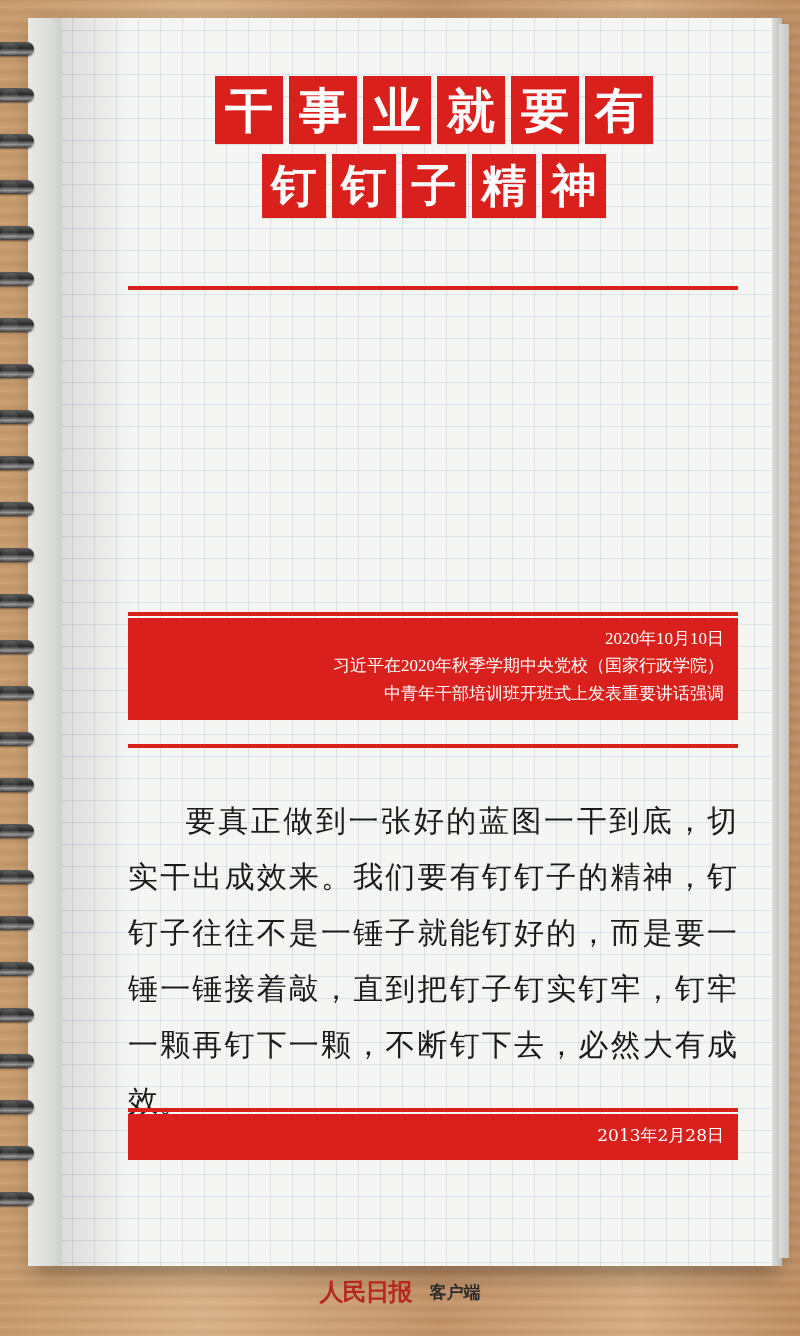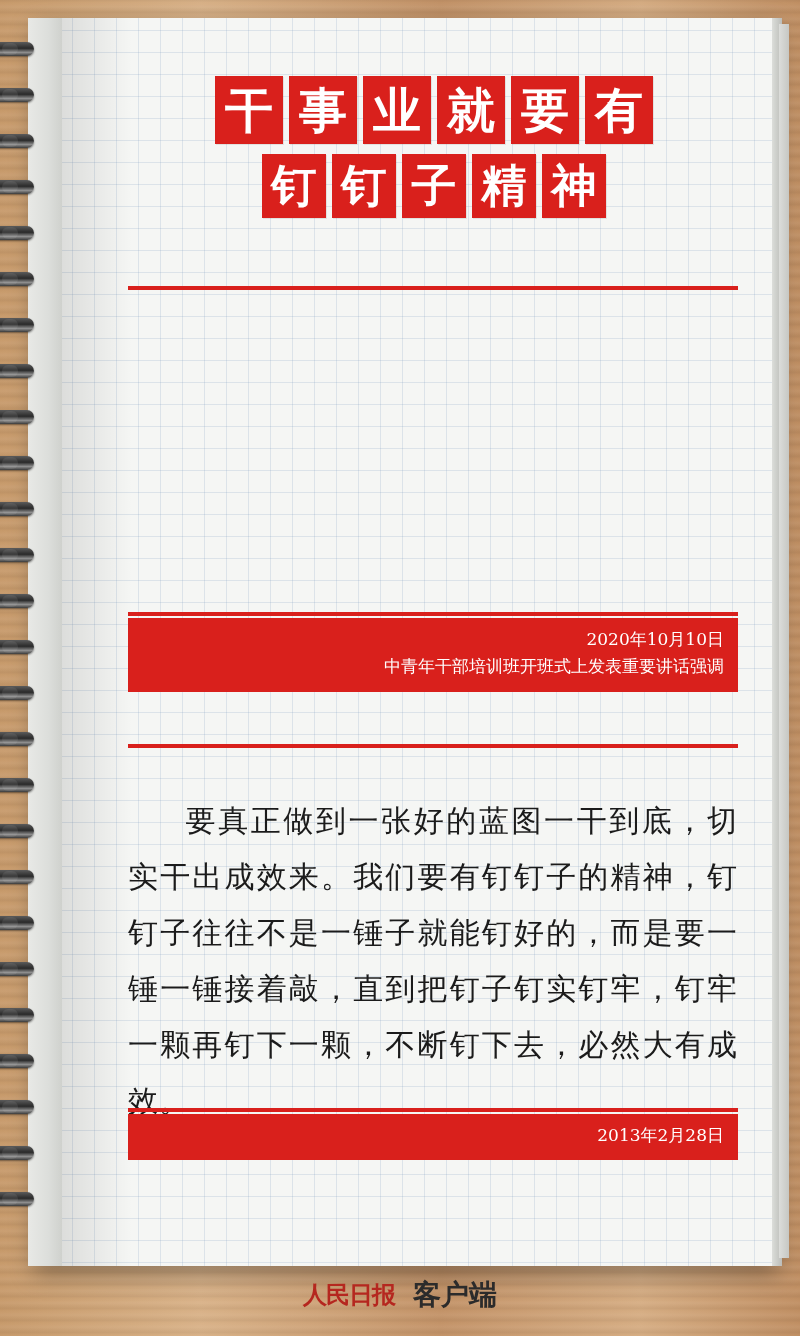--- a/index.html
+++ b/index.html
@@ -201,21 +201,21 @@
     font-weight: bold;
     font-size: 24px;
     letter-spacing: -1px;
   }
   #footer .logo-sub {
     display: inline-block;
     vertical-align: middle;
     color: #2b2b2b;
     font-family: "DejaVu Serif", serif;
     font-weight: bold;
-    font-size: 28px;
+    font-size: 17px;
     margin-left: 18px;
   }
 </style>
 </head>
 <body>
 
 <div id="page">
 
   <div id="notebook">
     <div class="page-edge"></div>
@@ -239,22 +239,23 @@
           <div class="title-char">精</div>
           <div class="title-char">神</div>
         </div>
       </div>
 
       <div class="rule" style="top:268px;"></div>
 
 
       <div class="rule" style="top:594px;"></div>
 
-      <div class="source" style="top:600px;">
+      <div class="source" style="top:600px;font-family:Liberation Serif, serif;">
         <div class="date">2020年10月10日</div>
+        <div class="line">习近平在2020年秋季学期中央党校（国家行政学院）</div>
         <div class="line">中青年干部培训班开班式上发表重要讲话强调</div>
       </div>
 
       <div class="rule" style="top:726px;"></div>
 
       <div class="quote" style="top:760px;margin-top:15px;">
         <span class="indent"></span><span>要真正做到一张好的蓝图一干到底，切实干出成效来。我们要有钉钉子的精神，钉钉子往往不是一锤子就能钉好的，而是要一锤一锤接着敲，直到把钉子钉实钉牢，钉牢一颗再钉下一颗，不断钉下去，必然大有成效。</span>
       </div>
 
       <div class="rule" style="top:1090px;"></div>

